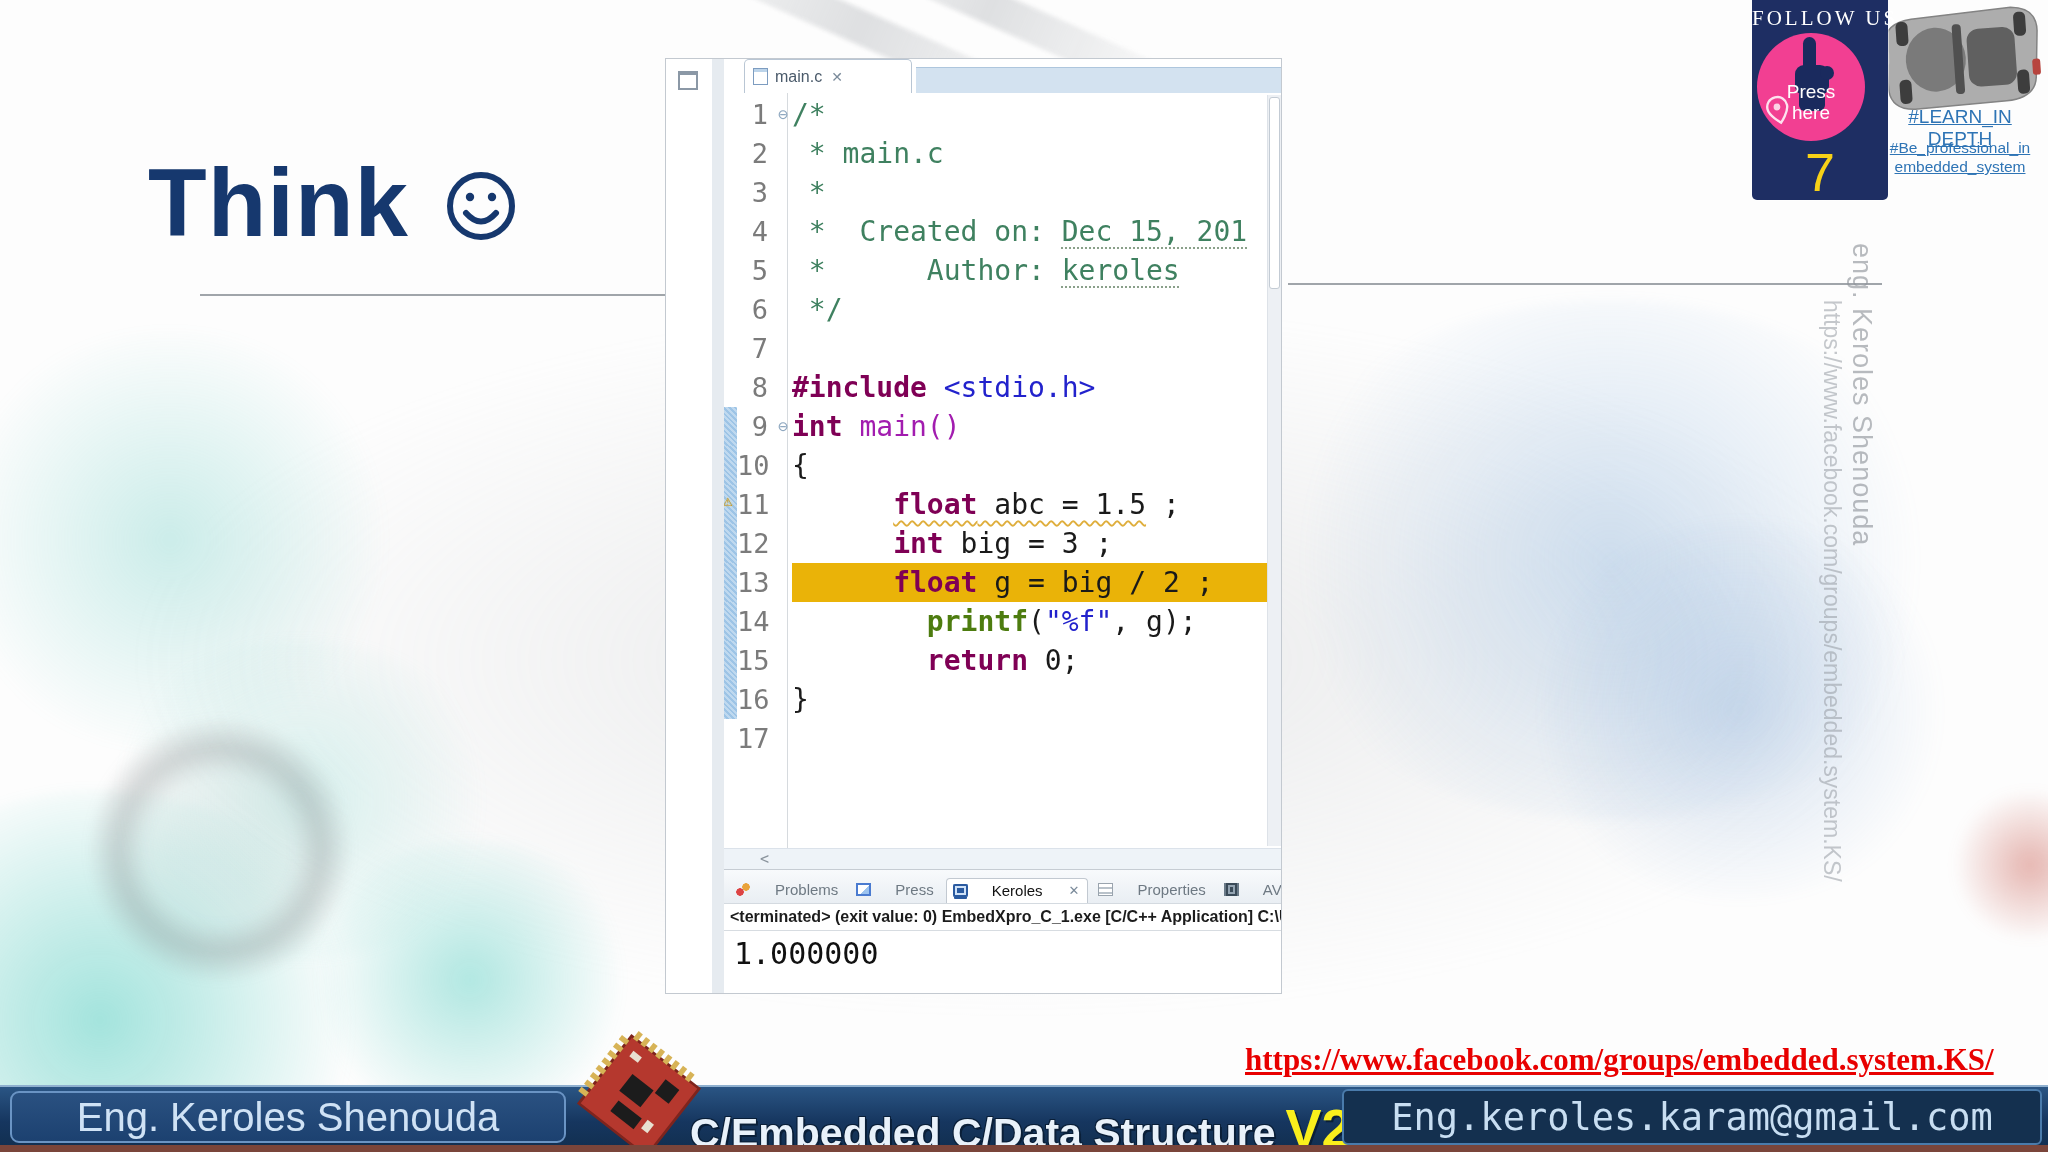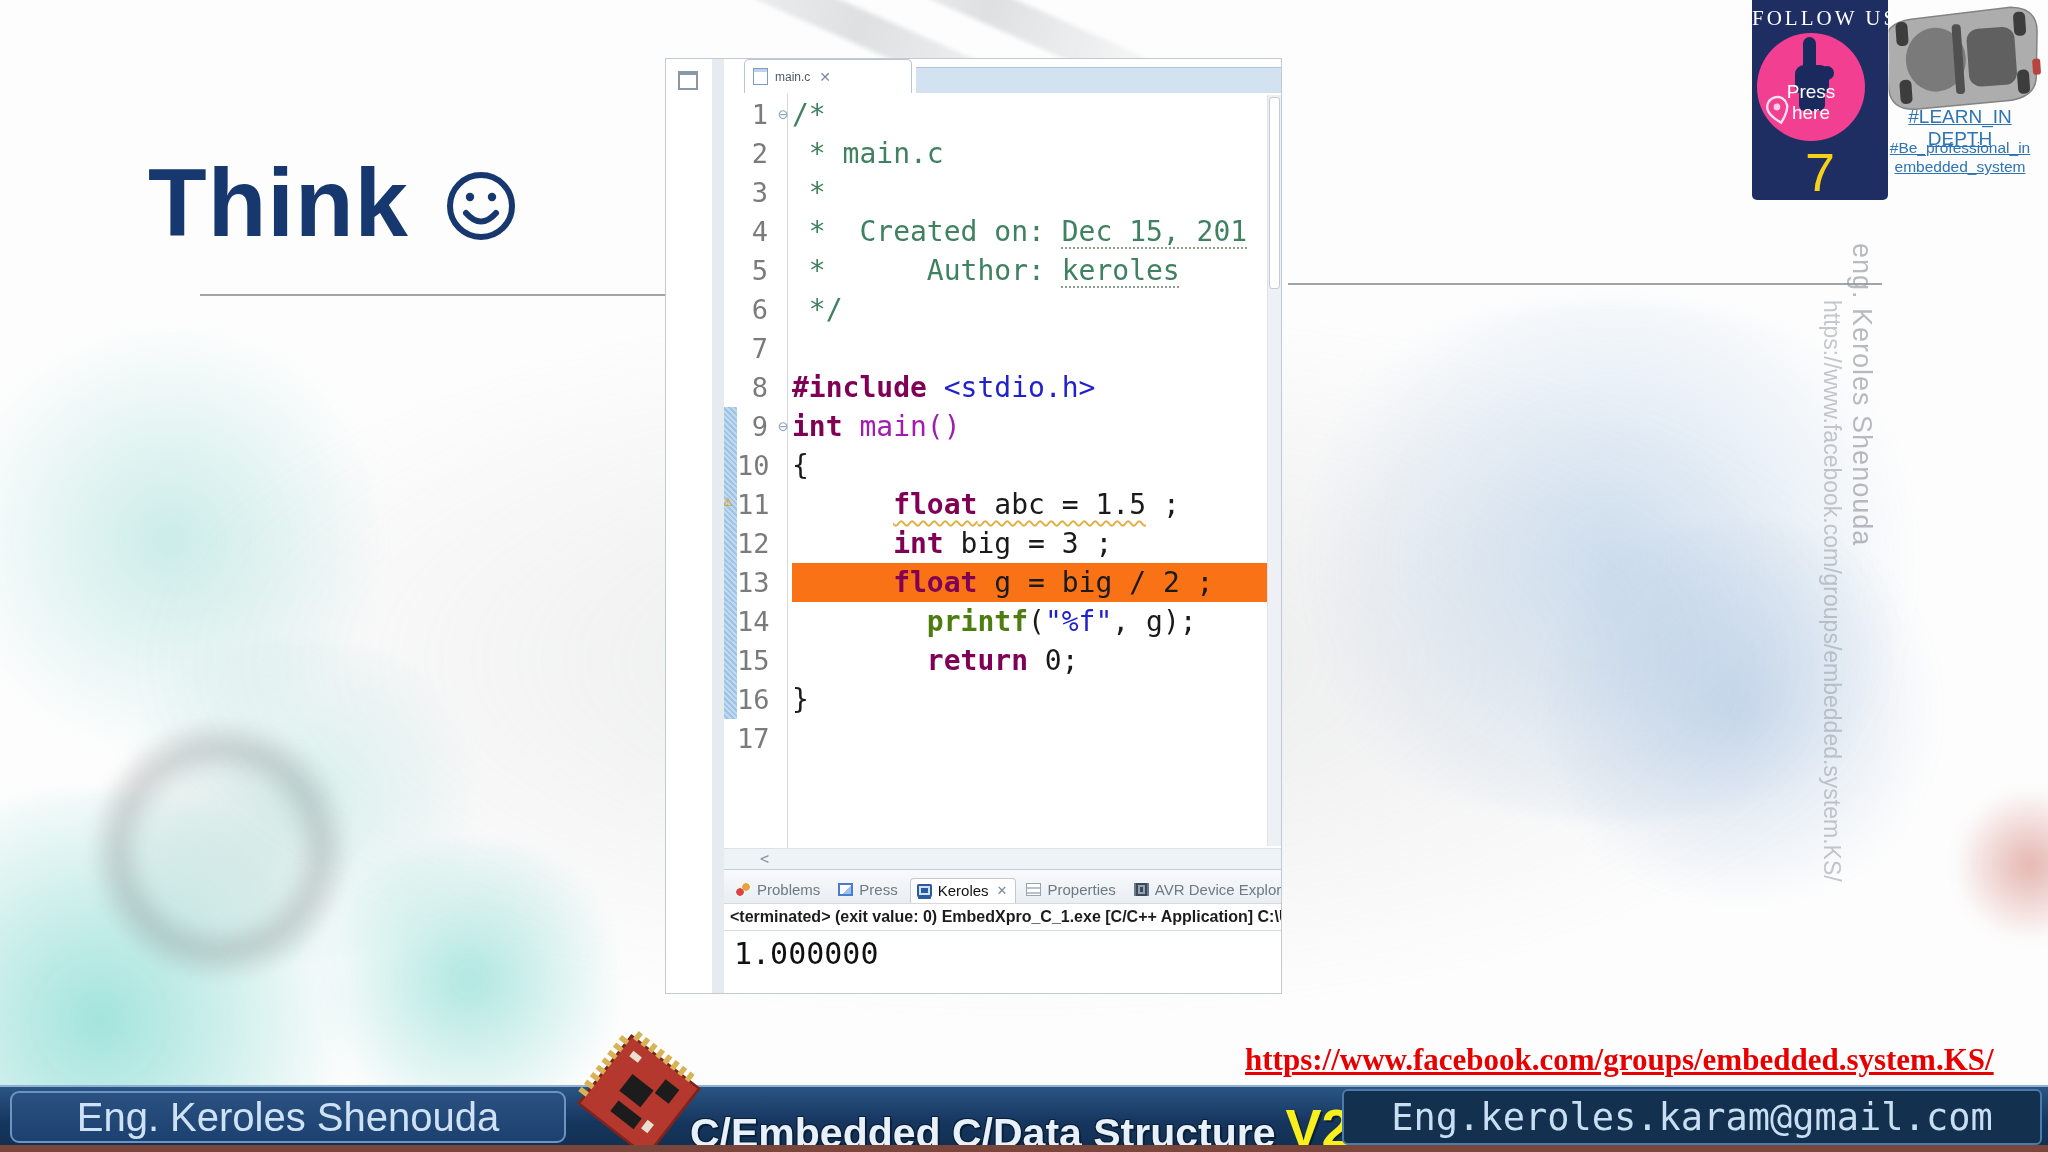--- a/index.html
+++ b/index.html
@@ -37,49 +37,49 @@
           box-shadow:0 0 0 1px #c3c9d0;display:flex;overflow:hidden;}
   .left-pane{width:46px;background:#fff;border-right:0;position:relative;}
   .restore-ic{position:absolute;left:12px;top:12px;width:16px;height:13px;border:2px solid #8b98a6;border-top-width:4px;}
   .gray-strip{width:12px;background:#e6ebf0;}
   .ed-main{flex:1;display:flex;flex-direction:column;min-width:0;position:relative;}
   .tab-bar{height:34px;position:relative;background:#fff;flex:0 0 auto;}
   .tab-fill{position:absolute;left:192px;right:0;top:8px;bottom:0;background:#d3e2f0;border-top:1px solid #aec6dd;}
   .ed-tab{position:absolute;left:20px;top:0;width:168px;height:34px;background:#fff;border:1px solid #b9c6d4;border-bottom:none;
           border-radius:5px 5px 0 0;display:flex;align-items:center;padding:0 8px;gap:7px;box-sizing:border-box;}
   .cfile{width:13px;height:15px;background:#fff;border:1px solid #7d9cc0;box-shadow:inset 0 3px 0 #bcd4ea;}
-  .tab-label{font-size:12px;color:#4a5a6a;}
+  .tab-label{font-size:16px;color:#4a5a6a;}
   .tab-close{font-size:14px;color:#7a8a9a;margin-left:2px;}
   .code-wrap{height:755px;position:relative;overflow:hidden;background:#fff;flex:0 0 auto;padding-top:2px;box-sizing:border-box;}
   .ruler{position:absolute;left:63px;top:0;bottom:0;width:1px;background:#d6dade;}
   .code-line{display:flex;height:39px;line-height:39px;position:relative;font-family:"DejaVu Sans Mono","Liberation Mono",monospace;font-size:28px;}
   .selbar{width:13px;flex:0 0 13px;}
   .selbar.on{background:#9dc4e6;background-image:repeating-linear-gradient(45deg,rgba(255,255,255,.35) 0 2px,rgba(255,255,255,0) 2px 4px);}
   .warnic{position:absolute;left:-1px;top:8px;font-size:16px;line-height:16px;color:#c89010;text-shadow:0 0 2px #f8d870;z-index:2;}
   .lnum{width:37px;flex:0 0 37px;text-align:right;color:#7b7b7b;padding-right:6px;box-sizing:border-box;font-size:27px;}
   .fold{width:18px;flex:0 0 18px;color:#8fa8c0;font-size:17px;text-align:center;}
   .ctext{flex:1;white-space:pre;color:#1a1a1a;min-width:0;}
-  .ctext.hl{background:#f97316;}
+  .ctext.hl{background:#eab308;}
   .tk-cm{color:#3f8160;}
   .tk-kw{color:#7f0055;font-weight:bold;}
   .tk-str{color:#2222cc;}
   .tk-fn{color:#4d7c0f;font-weight:bold;}
   .tk-fnb{color:#a21caf;font-weight:normal;}
   .tk-pl{color:#1a1a1a;}
   .u-wn{text-decoration:underline wavy #dfae3c 2px;text-underline-offset:6px;}
   .u-sp{text-decoration:underline dotted #8aa08a 2px;text-underline-offset:6px;}
   .vscroll{position:absolute;right:0;top:36px;bottom:147px;width:13px;background:#edf0f4;border-left:1px solid #dde2e8;}
   .vthumb{position:absolute;left:1px;right:1px;top:2px;height:190px;background:#fff;border:1px solid #c3cbd4;border-radius:3px;}
   .hscroll{height:20px;background:#eef3f8;border-top:1px solid #dbe2ea;display:flex;align-items:center;flex:0 0 auto;}
   .harrow{color:#8a939c;font-size:15px;padding-left:36px;font-family:"DejaVu Sans Mono",monospace;}
   
   .console{flex:1;display:flex;flex-direction:column;border-top:1px solid #c6ccd3;background:#fff;min-height:0;}
   .ctab-bar{height:34px;display:flex;align-items:flex-end;gap:4px;padding:4px 2px 0 6px;background:linear-gradient(#f8fafc,#e9eef3);
             border-bottom:1px solid #d4dae0;overflow:hidden;white-space:nowrap;flex:0 0 auto;box-sizing:border-box;}
-  .ctab{display:flex;align-items:center;gap:6px;padding:3px 8px 5px 6px;color:#6e7983;font-size:15px;flex:0 0 auto;}
+  .ctab{display:flex;align-items:center;gap:24px;padding:3px 8px 5px 6px;color:#6e7983;font-size:15px;flex:0 0 auto;}
   .ctab.active{background:#fff;border:1px solid #c2c9d1;border-bottom:none;border-radius:4px 4px 0 0;color:#111;margin-bottom:-1px;}
   .tclose{color:#7a8a9a;font-size:13px;margin-left:2px;}
   .tic{display:inline-block;width:15px;height:13px;position:relative;flex:0 0 auto;}
   .problems-icon{background:radial-gradient(circle at 4px 9px,#d44 0 3.5px,transparent 4px),radial-gradient(circle at 10px 4px,#e9a33b 0 3.5px,transparent 4px);}
   .tasks-icon{border:2px solid #4a7bd0;box-sizing:border-box;background:linear-gradient(135deg,#fff 55%,#9cc3ef 56%);}
   .console-icon{background:#2a5aa0;border-radius:2px;box-shadow:inset 0 0 0 2px #2a5aa0,inset 0 0 0 4px #cfe2f8,0 3px 0 -1px #2a5aa0;}
   .properties-icon{border:1px solid #9aa4ae;box-sizing:border-box;background:repeating-linear-gradient(#fff 0 3px,#b9c2ca 3px 5px);}
   .chip-icon{background:#3a4a58;box-shadow:inset 0 0 0 2px #3a4a58,inset 0 0 0 4px #94a4b2;border-left:2px solid #6a7a88;border-right:2px solid #6a7a88;box-sizing:border-box;}
   .cstatus{height:26px;line-height:26px;font-size:16px;font-weight:bold;color:#1c1c1c;padding-left:6px;border-bottom:1px solid #d7dce1;
            white-space:nowrap;overflow:hidden;flex:0 0 auto;}

